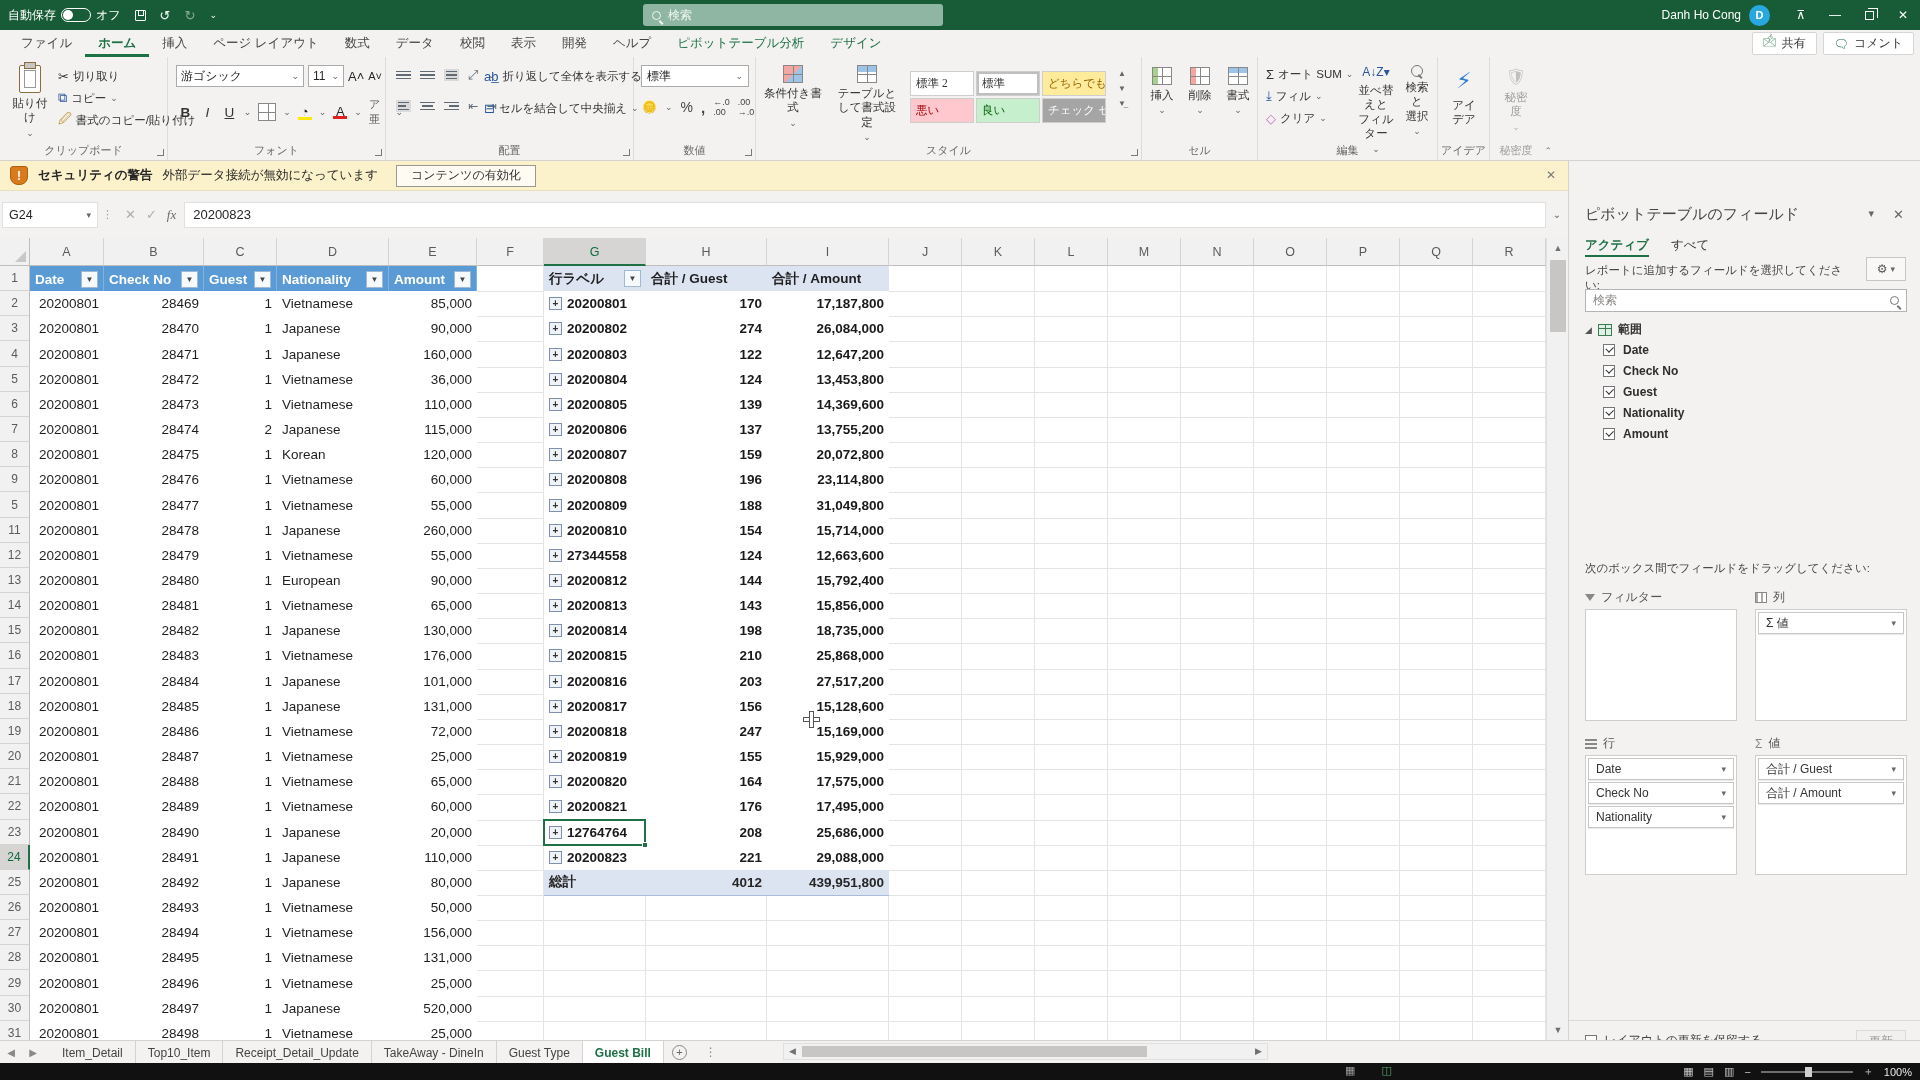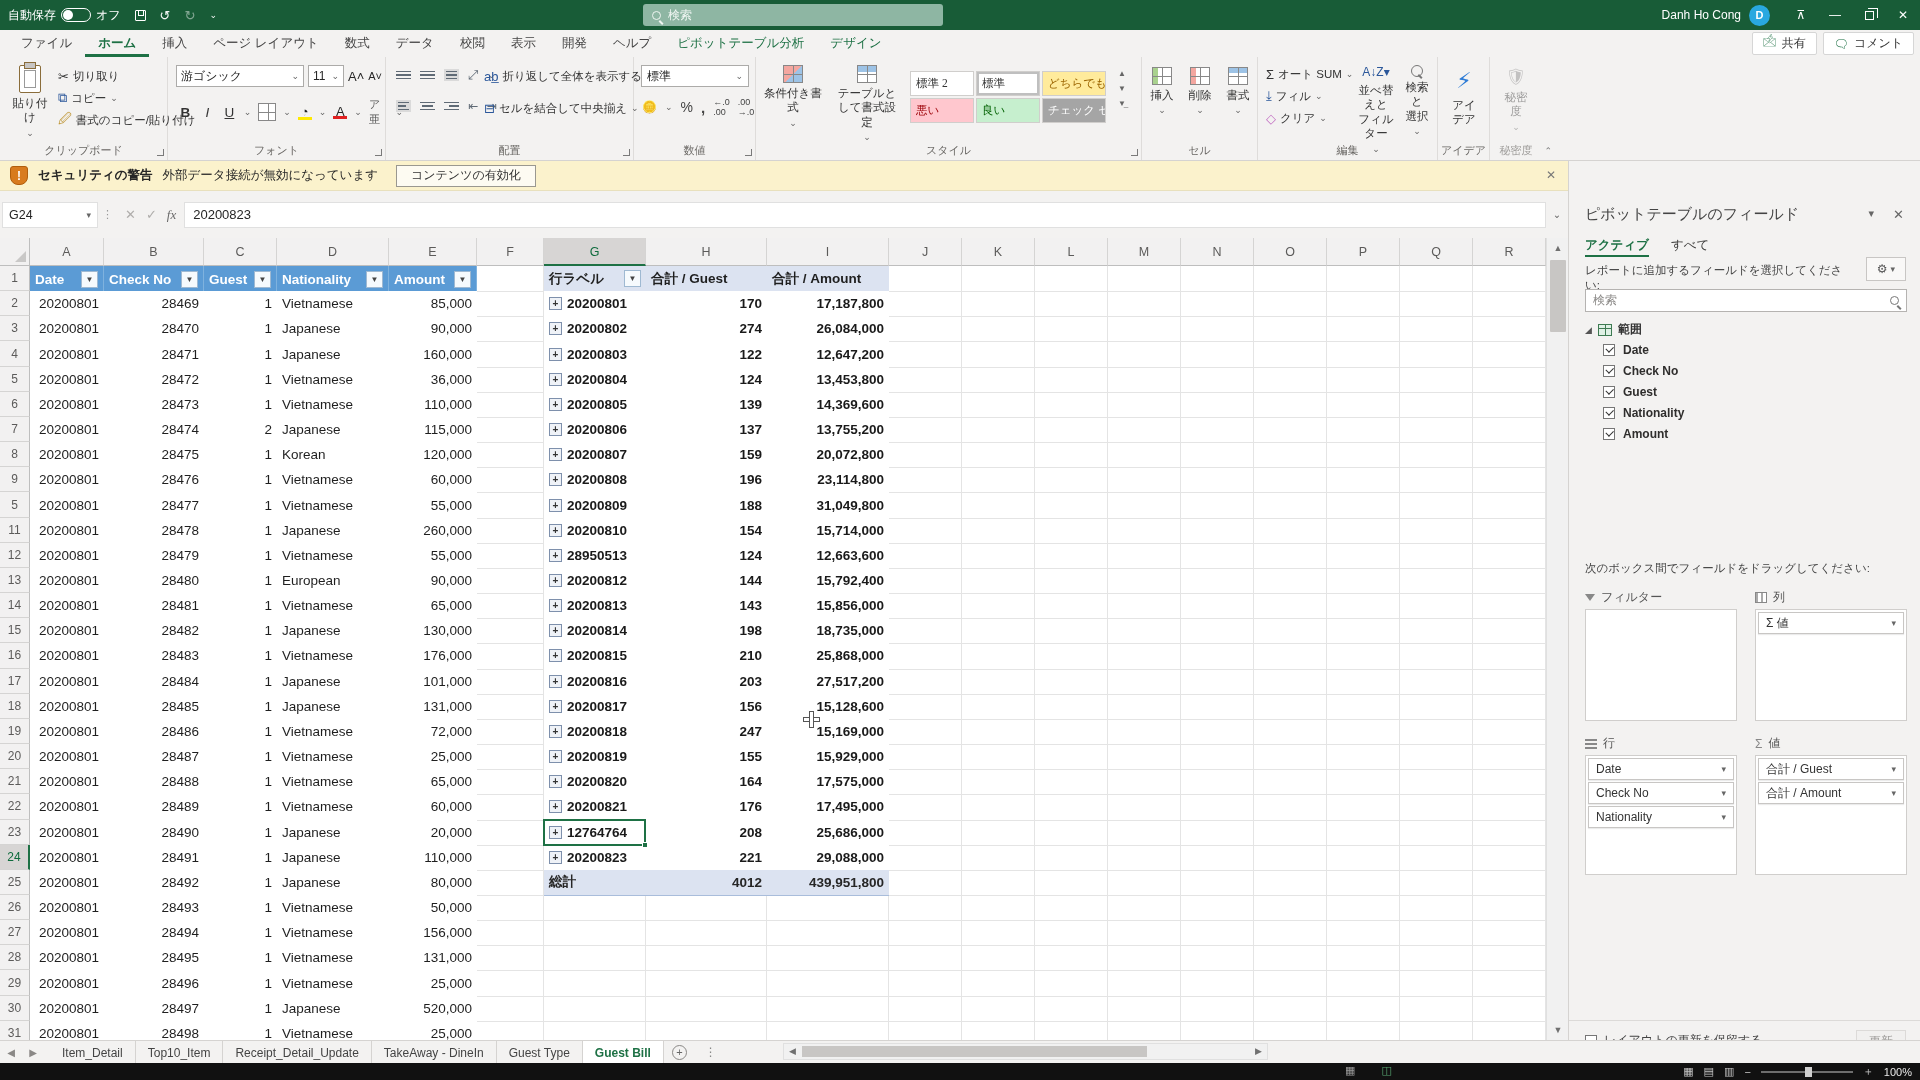--- a/index.html
+++ b/index.html
@@ -810,21 +810,21 @@
       <div class="cell pv-cell num" style="left: 646px; width: 121px; top: 254.44px; height: 26.16px;">188</div>
       <div class="cell pv-cell num" style="left: 767px; width: 122px; top: 254.44px; height: 26.16px;">31,049,800</div>
       <div class="cell pv-cell" style="left: 544px; width: 102px; top: 279.6px; height: 26.16px; font-weight: bold;">
         <span class="expbox">+</span>
         <span>20200810</span>
       </div>
       <div class="cell pv-cell num" style="left: 646px; width: 121px; top: 279.6px; height: 26.16px;">154</div>
       <div class="cell pv-cell num" style="left: 767px; width: 122px; top: 279.6px; height: 26.16px;">15,714,000</div>
       <div class="cell pv-cell" style="left: 544px; width: 102px; top: 304.76px; height: 26.16px; font-weight: bold;">
         <span class="expbox">+</span>
-        <span>28950513</span>
+        <span>27344558</span>
       </div>
       <div class="cell pv-cell num" style="left: 646px; width: 121px; top: 304.76px; height: 26.16px;">124</div>
       <div class="cell pv-cell num" style="left: 767px; width: 122px; top: 304.76px; height: 26.16px;">12,663,600</div>
       <div class="cell pv-cell" style="left: 544px; width: 102px; top: 329.92px; height: 26.16px; font-weight: bold;">
         <span class="expbox">+</span>
         <span>20200812</span>
       </div>
       <div class="cell pv-cell num" style="left: 646px; width: 121px; top: 329.92px; height: 26.16px;">144</div>
       <div class="cell pv-cell num" style="left: 767px; width: 122px; top: 329.92px; height: 26.16px;">15,792,400</div>
       <div class="cell pv-cell" style="left: 544px; width: 102px; top: 355.08px; height: 26.16px; font-weight: bold;">

